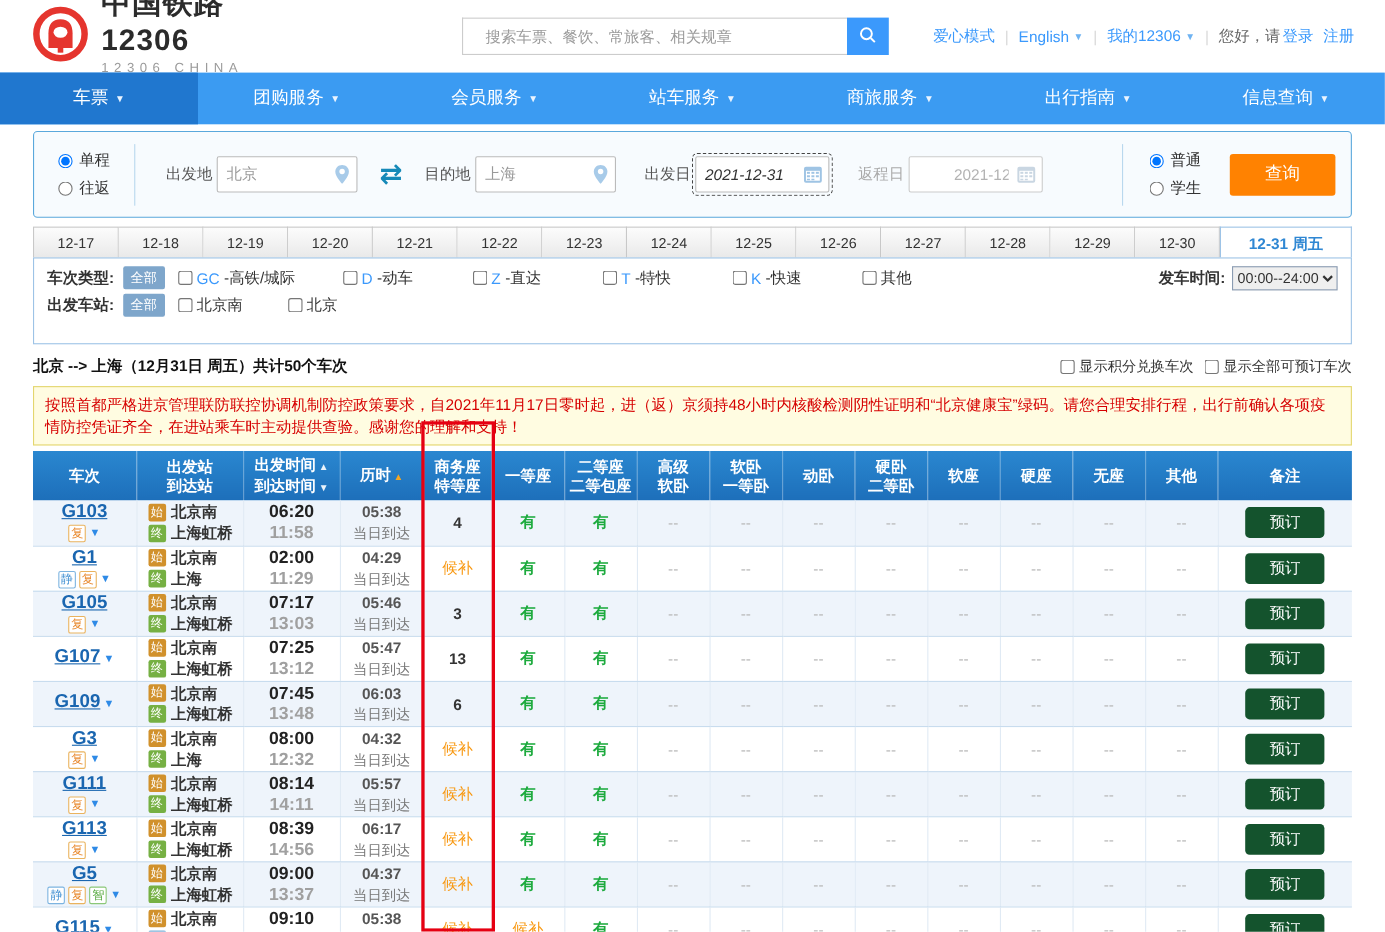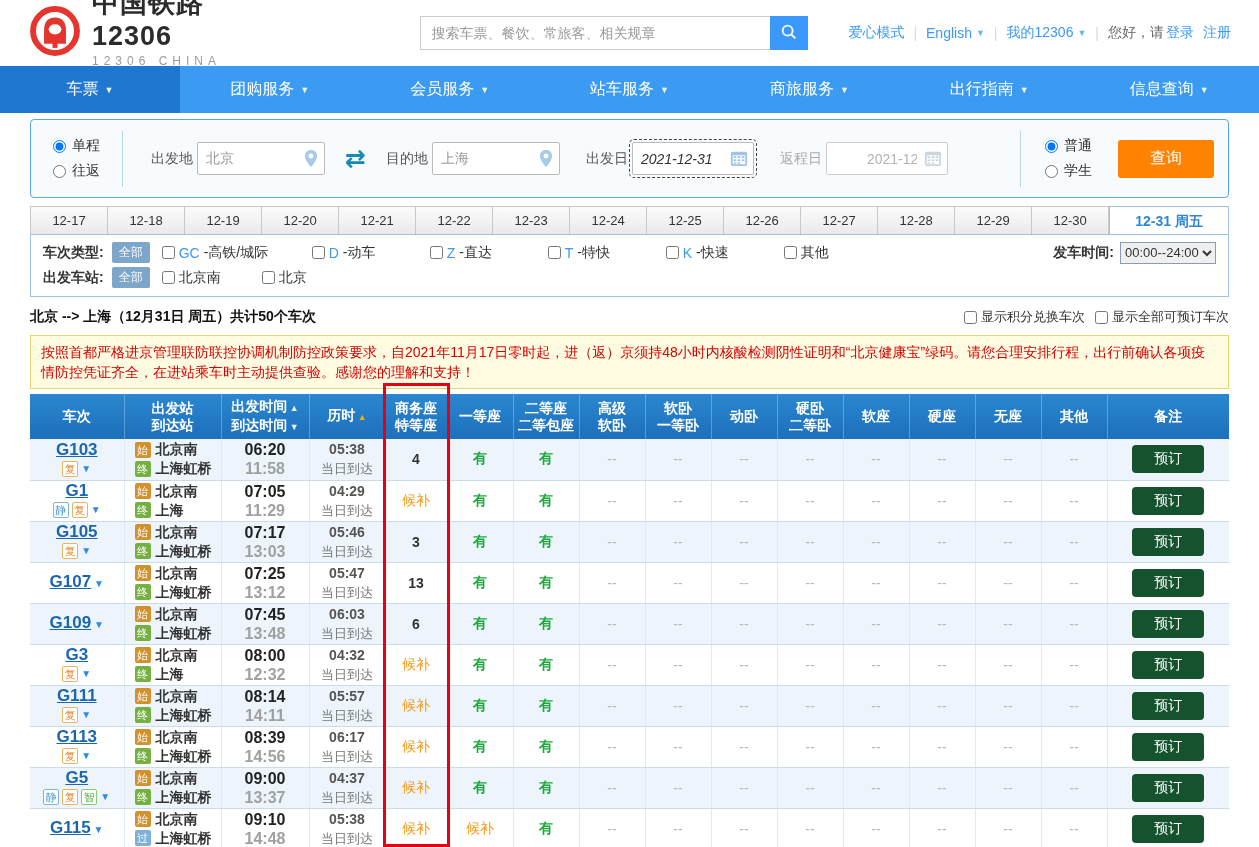--- a/index.html
+++ b/index.html
@@ -7,21 +7,21 @@
     font-family:"Liberation Sans","DejaVu Sans",sans-serif; }
   .page { position:relative; width:1259px; height:847px; }
 
   
   .topbar { height:66px; display:flex; align-items:center; padding:0 28px; background:#fff; }
   .logo-wrap { display:flex; align-items:center; gap:10px; }
   .logo-text .cn { font-size:27px; font-weight:bold; color:#2b2b2b; letter-spacing:1px; }
   .logo-text .en { font-size:12px; color:#9b9b9b; letter-spacing:5px; margin-top:2px; }
   .search-area { display:flex; align-items:center; margin-left:185px; }
   .search-input { width:350px; height:34px; border:1px solid #ccc; border-right:none;
-    padding:0 10px; font-size:14px; color:#15803d; outline:none; }
+    padding:0 20px; font-size:14px; color:#15803d; outline:none; }
   .search-input::placeholder { color:#9b9b9b; }
   .search-btn { width:38px; height:34px; background:#3b99fc; border:none; cursor:pointer;
     display:flex; align-items:center; justify-content:center; }
   .top-links { display:flex; align-items:center; margin-left:40px; font-size:14px; color:#3b99fc; gap:9px; white-space:nowrap; }
   .top-links .sep { color:#d9d9d9; }
   .tl-item { display:inline-flex; align-items:center; gap:4px; cursor:pointer; }
   .caret-sm { font-size:9px; color:#6fb3f2; }
   .greet { color:#666; }
   .link-blue { color:#3b99fc; cursor:pointer; }
 
@@ -58,21 +58,21 @@
 
   
   .tabs { display:flex; margin:8px 30px 0 30px; height:29px; }
   .tab { flex:1; border:1px solid #c8c8c8; border-left:none; background:linear-gradient(#fcfcfc,#e9e9e9);
     font-size:13px; color:#333; display:flex; align-items:center; justify-content:center; cursor:pointer; }
   .tab:first-child { border-left:1px solid #c8c8c8; }
   .tab.active { flex:1.55; background:#fff; border:1px solid #9dc3e6; border-bottom:none;
     color:#2f87d3; font-weight:bold; font-size:14px; height:31px; }
 
   
-  .filterbox { margin:0 30px; border:1px solid #9dc3e6; background:#fff; padding:7px 12px 8px 12px; position:relative; top:-1px; }
+  .filterbox { margin:0 30px; border:1px solid #9dc3e6; background:#fff; padding:7px 12px 24px 12px; position:relative; top:-1px; }
   .filter-row { display:flex; align-items:center; height:21px; margin-bottom:4px; font-size:14px; }
   .filter-row:last-child { margin-bottom:0; }
   .f-label { font-weight:bold; color:#333; margin-right:8px; white-space:nowrap; }
   .all-badge { background:#7ea6cb; color:#fff; font-size:12px; padding:2px 7px; border-radius:2px; margin-right:12px; cursor:pointer; }
   .chk-item { display:inline-flex; align-items:center; gap:4px; margin-right:0; color:#333; font-size:14px; cursor:pointer; }
   .chk-item input { width:13px; height:13px; }
   .chk-item .pre { color:#3b99fc; }
   .row1 .chk-item { width:118px; }
   .row1 .chk-item.wide { width:150px; }
   .row2 .chk-item { width:100px; }
@@ -530,21 +530,21 @@
               <div class="stn-line">
                 <span class="stn-badge st-start">始</span>
                 <span class="stn-name">北京南</span>
               </div>
               <div class="stn-line">
                 <span class="stn-badge st-end">终</span>
                 <span class="stn-name">上海</span>
               </div>
             </td>
             <td class="time-cell">
-              <div class="dep-t">07:05</div>
+              <div class="dep-t">02:00</div>
               <div class="arr-t">11:29</div>
             </td>
             <td class="dur-cell">
               <div class="dur-t">04:29</div>
               <div class="dur-day">当日到达</div>
             </td>
             <td><span class="seat-wait">候补</span></td>
             <td><span class="seat-yes">有</span></td>
             <td><span class="seat-yes">有</span></td>
             <td><span class="seat-none">--</span></td>

